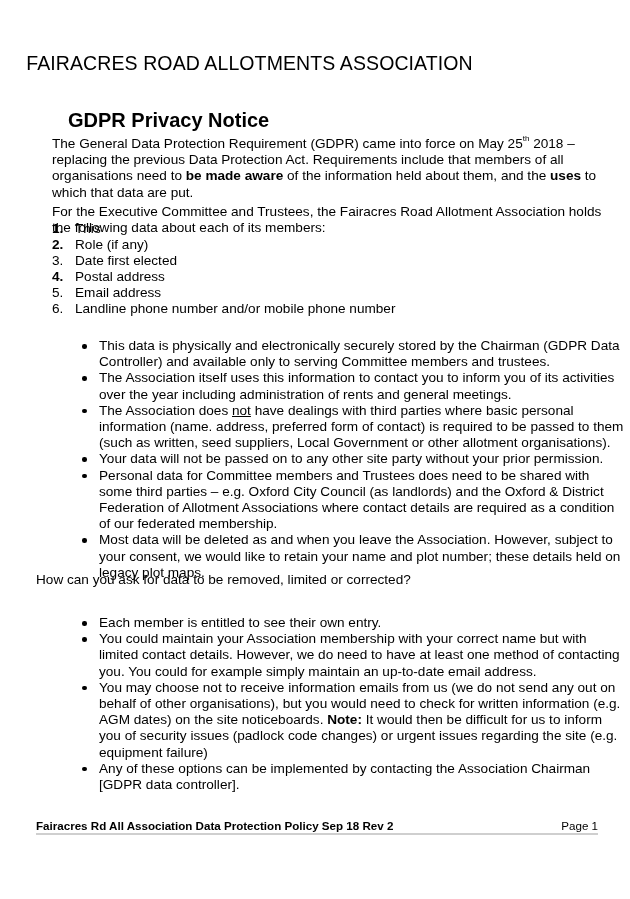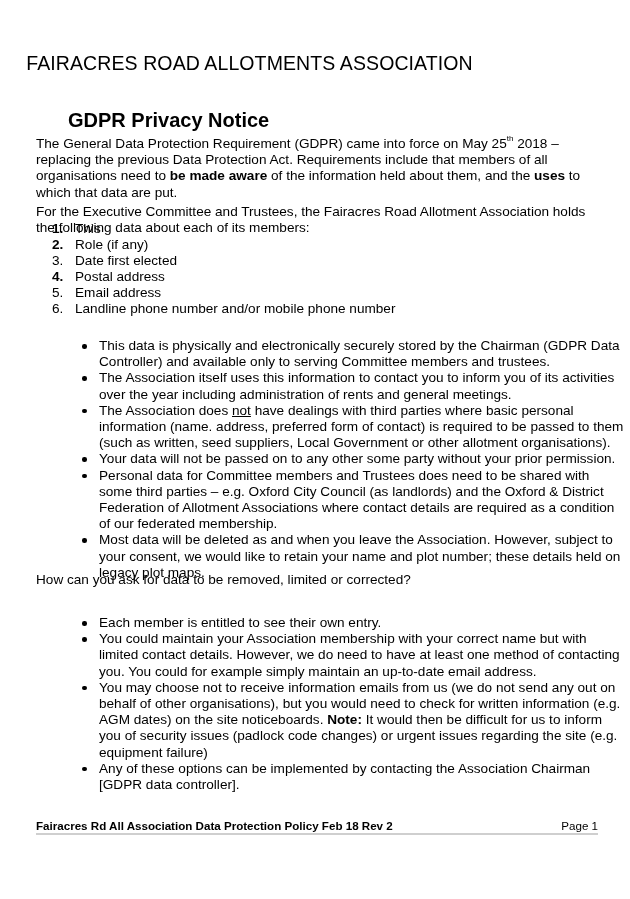--- a/index.html
+++ b/index.html
@@ -4,21 +4,21 @@
 <style>
   html, body { margin: 0; padding: 0; background: #ffffff; }
   body { width: 630px; height: 899px; position: relative; overflow: hidden;
          font-family: "Liberation Sans", sans-serif; color: #000; }
   .page { position: absolute; left: 0; top: 0; width: 630px; height: 899px; }
   .org-title { position: absolute; left: 0; top: 52px; width: 499px; text-align: center;
                font-weight: normal; font-size: 19.5px; letter-spacing: 0.1px; }
   .doc-title { position: absolute; left: 36px; top: 109px; font-weight: bold; font-size: 20px; margin-left: 32px; }
   .body-text { position: absolute; left: 36px; width: 570px; font-size: 13.6px; line-height: 16.2px; }
   .intro { top: 136px; }
-  .intro p { margin: 0 0 3px 0; }
+  .intro p { margin: 0 0 3px 16px; }
   sup { font-size: 8px; line-height: 0; position: relative; top: -1px; vertical-align: super; }
   .numlist { position: absolute; left: 52px; top: 221px; margin: 0; padding: 0; list-style: none;
              font-size: 13.6px; line-height: 16.1px; }
   .numlist li { display: flex; }
   .numlist .num { width: 23px; font-weight: bold; }
   .numlist .num.light { font-weight: normal; }
   .bullets { position: absolute; margin: 16px; padding: 0; list-style: none;
              font-size: 13.6px; line-height: 16.2px; }
   .bullets li { position: relative; padding-left: 20px; margin-bottom: 0; }
   .bullets li .dot { position: absolute; left: 3px; top: 6px; width: 4.5px; height: 4.5px;
@@ -70,32 +70,32 @@
     <li>
         <span class="num light">6.</span>
         <span>Landline phone number and/or mobile phone number</span>
       </li>
   </ol>
 
   <ul class="bullets b1">
     <li><span class="dot"></span><span>This data is physically and electronically securely stored by the Chairman (GDPR Data Controller) and available only to serving Committee members and trustees.</span></li>
     <li><span class="dot"></span><span>The Association itself uses this information to contact you to inform you of its activities over the year including administration of rents and general meetings.</span></li>
     <li><span class="dot"></span><span>The Association does </span><u>not</u><span> have dealings with third parties where basic personal information (name. address, preferred form of contact) is required to be passed to them (such as written, seed suppliers, Local Government or other allotment organisations).</span></li>
-    <li><span class="dot"></span><span>Your data will not be passed on to any other some party without your prior permission.</span></li>
+    <li><span class="dot"></span><span>Your data will not be passed on to any other site party without your prior permission.</span></li>
     <li><span class="dot"></span><span>Personal data for Committee members and Trustees does need to be shared with some third parties – e.g. Oxford City Council (as landlords) and the Oxford &amp; District Federation of Allotment Associations where contact details are required as a condition of our federated membership.</span></li>
     <li><span class="dot"></span><span>Most data will be deleted as and when you leave the Association.  However, subject to your consent, we would like to retain your name and plot number; these details held on legacy plot maps.</span></li>
   </ul>
 
   <div class="subhead">How can you ask for data to be removed, limited or corrected?</div>
 
   <ul class="bullets b2">
     <li><span class="dot"></span><span>Each member is entitled to see their own entry.</span></li>
     <li><span class="dot"></span><span>You could maintain your Association membership with your correct name but with limited contact details. However, we do need to have at least one method of contacting you. You could for example simply maintain an up-to-date email address.</span></li>
     <li><span class="dot"></span><span>You may choose not to receive information emails from us (we do not send any out on behalf of other organisations), but you would need to check for written information (e.g. AGM dates) on the site noticeboards. </span><b>Note:</b><span> It would then be difficult for us to inform you of security issues (padlock code changes) or urgent issues regarding the site (e.g. equipment failure)</span></li>
     <li><span class="dot"></span><span>Any of these options can be implemented by contacting the Association Chairman [GDPR data controller].</span></li>
   </ul>
 
   <div class="footer">
-    <span>Fairacres Rd All Association Data Protection Policy Feb 18 Rev 2</span>
+    <span>Fairacres Rd All Association Data Protection Policy Sep 18 Rev 2</span>
     <span class="pg">Page 1</span>
   </div>
 
 </div>
 
 </body></html>

